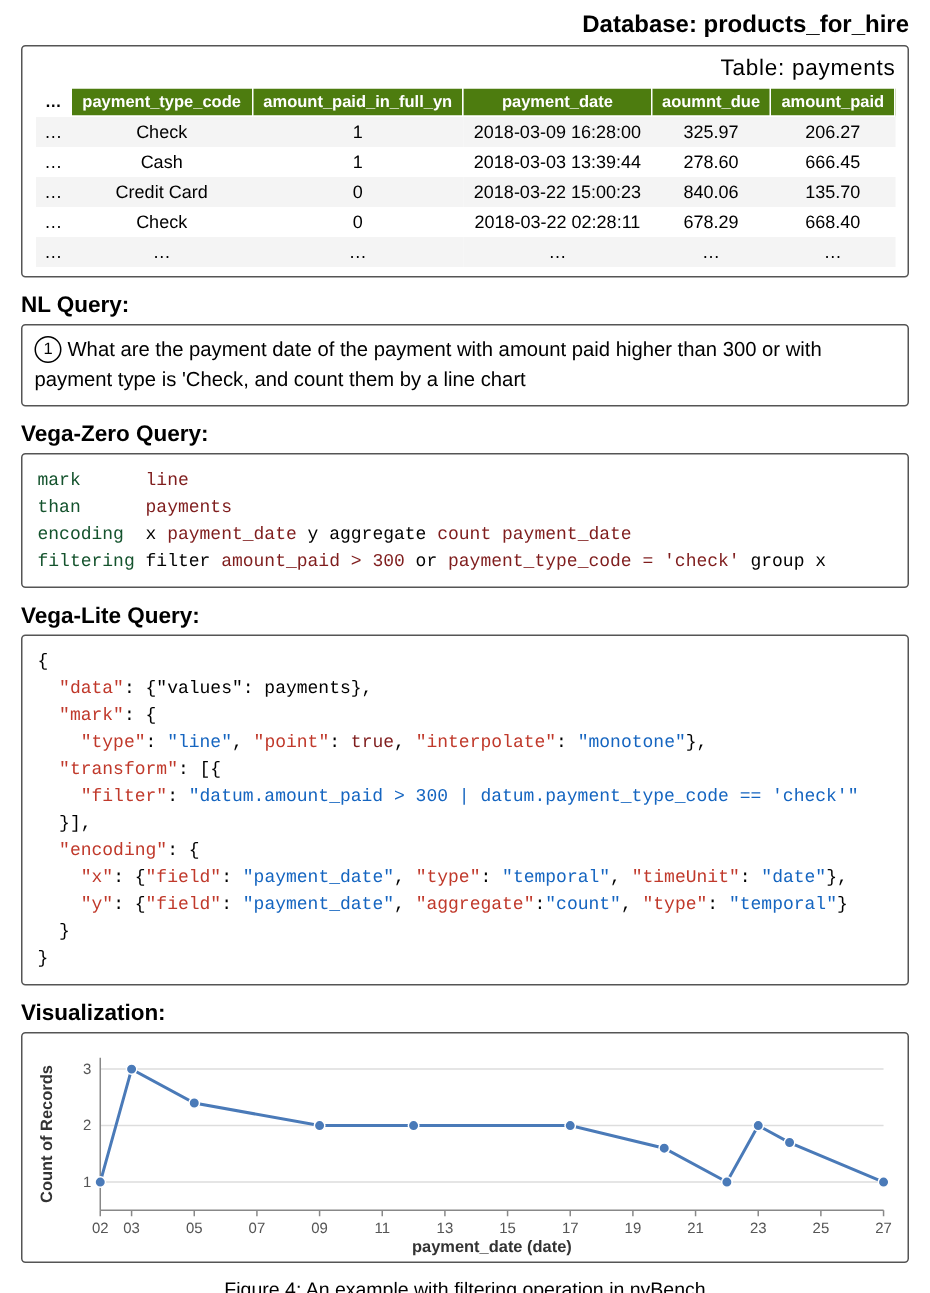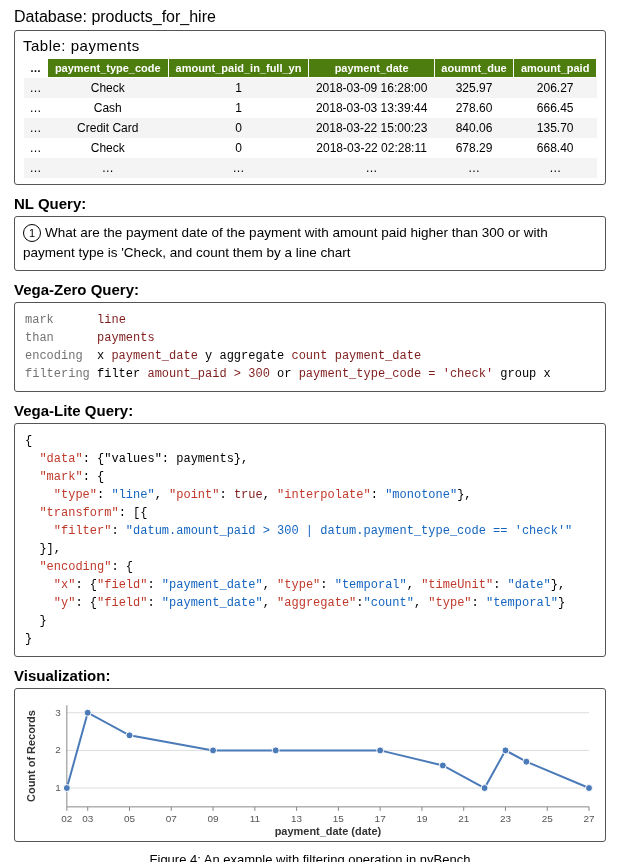--- a/index.html
+++ b/index.html
@@ -4,29 +4,29 @@
 <style>
   * { box-sizing: border-box; margin: 0; padding: 0; }
   body {
     font-family: Arial, Helvetica, sans-serif;
     width: 620px;
     background: #fff;
     padding: 8px 14px;
     font-size: 13px;
     color: #000;
   }
-  .db-title { font-weight: normal; font-family: "Arial Narrow", Arial, sans-serif; font-stretch: condensed; font-size: 16px; margin-bottom: 4px; }
+  .db-title { font-weight: bold; font-family: "Arial Narrow", Arial, sans-serif; font-stretch: condensed; font-size: 16px; margin-bottom: 4px; text-align: right; }
   .panel {
     border: 1px solid #555;
     border-radius: 3px;
     padding: 6px 8px;
     margin-bottom: 10px;
     background: #fff;
   }
-  .table-caption { text-align: left; font-size: 15px; margin-bottom: 4px; letter-spacing: 0.5px; }
+  .table-caption { text-align: right; font-size: 15px; margin-bottom: 4px; letter-spacing: 0.5px; }
   table.data { width: 100%; border-collapse: collapse; font-size: 12px; }
   table.data th {
     background: #4d7c0f; color: #fff; font-weight: bold;
     padding: 3px 6px; border: 1px solid #fff; font-size: 11px; white-space: nowrap;
   }
   table.data th.ellip { background:#fff; color:#000; width:22px; }
   table.data td {
     padding: 3px 6px; text-align: center; font-size: 12px; border: 0;
   }
   table.data tr.even td { background: #f4f4f4; }
@@ -37,21 +37,21 @@
     display: inline-block; width: 18px; height: 18px; border: 1.2px solid #000;
     border-radius: 50%; text-align: center; line-height: 16px; font-size: 11px;
     margin-right: 4px; vertical-align: middle;
   }
   .code-panel {
     border: 1px solid #555; border-radius: 3px; padding: 8px 10px;
     font-family: "Courier New", monospace; font-size: 12px;
     white-space: pre; overflow-x: auto; background: #fff; margin-bottom: 10px;
     line-height: 1.5;
   }
-  .kw { color: #737373; }
+  .kw { color: #14532d; }
   .pink { color: #7f1d1d; }
   .red { color: #c0392b; }
   .blue { color: #1565c0; }
   .teal { color: #7f1d1d; text-align: right; }
   
   .chart-panel {
     border: 1px solid #555; border-radius: 3px; padding: 8px 6px 4px 6px; margin-bottom: 8px;
   }
   .chart-svg { width: 100%; height: 140px; display: block; }
   .axis { stroke: #888; stroke-width: 1; }

